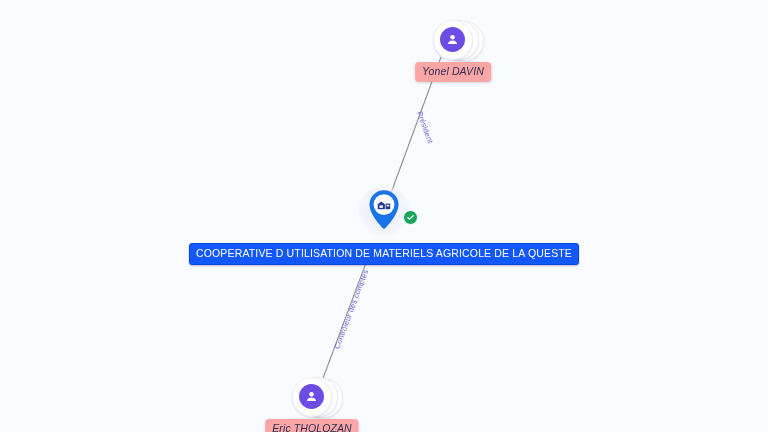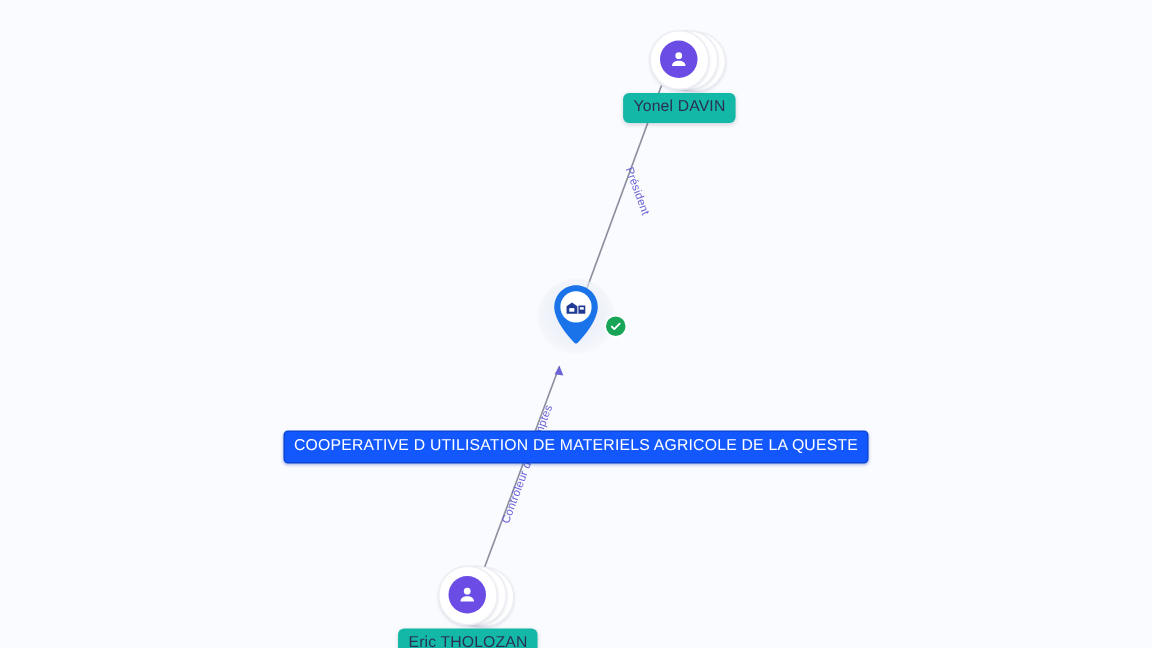--- a/index.html
+++ b/index.html
@@ -63,29 +63,30 @@
     background: #6b4de6;
     display: flex;
     align-items: center;
     justify-content: center;
   }
   .avatar-circle svg { display: block; }
 
   .name-chip {
     position: absolute;
     transform: translateX(-50%);
-    background: #14b8a6;
+    background: #fca5a5;
     color: #2b2f55;
     font-size: 10.5px;
     letter-spacing: 0.1px;
     line-height: 1;
     padding: 4px 7px 5px 7px;
     border-radius: 4px;
     white-space: nowrap;
     box-shadow: 0 1px 3px rgba(40,50,90,0.18);
+    font-style: italic;
   }
 
   
   .company-node {
     position: absolute;
     width: 0;
     height: 0;
   }
   .pin-halo {
     position: absolute;
@@ -189,21 +190,21 @@
           <rect x="14.5" y="17.4" width="3.4" height="2.4" fill="#ffffff"></rect>
           <rect x="21.6" y="16.8" width="2.6" height="1.6" fill="#ffffff"></rect>
         </g>
       </svg>
     </div>
     <div class="verified-badge">
       <svg width="9" height="9" viewBox="0 0 24 24" aria-hidden="true">
         <path d="M5 12.6l4.4 4.4L19 7.4" stroke="#ffffff" stroke-width="3.4" fill="none" stroke-linecap="round" stroke-linejoin="round"></path>
       </svg>
     </div>
-    <div class="company-chip" style="left:0px; top:31px;margin-top:44px;">COOPERATIVE D UTILISATION DE MATERIELS AGRICOLE DE LA QUESTE</div>
+    <div class="company-chip" style="left:0px; top:31px;">COOPERATIVE D UTILISATION DE MATERIELS AGRICOLE DE LA QUESTE</div>
   </div>
 
   <div class="person-node" style="left:312px; top:397px;">
     <div class="avatar-stack">
       <div class="stack-card c3"></div>
       <div class="stack-card c2"></div>
       <div class="stack-card c1"></div>
       <div class="avatar-circle">
         <svg width="15" height="15" viewBox="0 0 24 24" aria-hidden="true">
           <circle cx="12" cy="8.2" r="3.6" fill="#ffffff"></circle>

